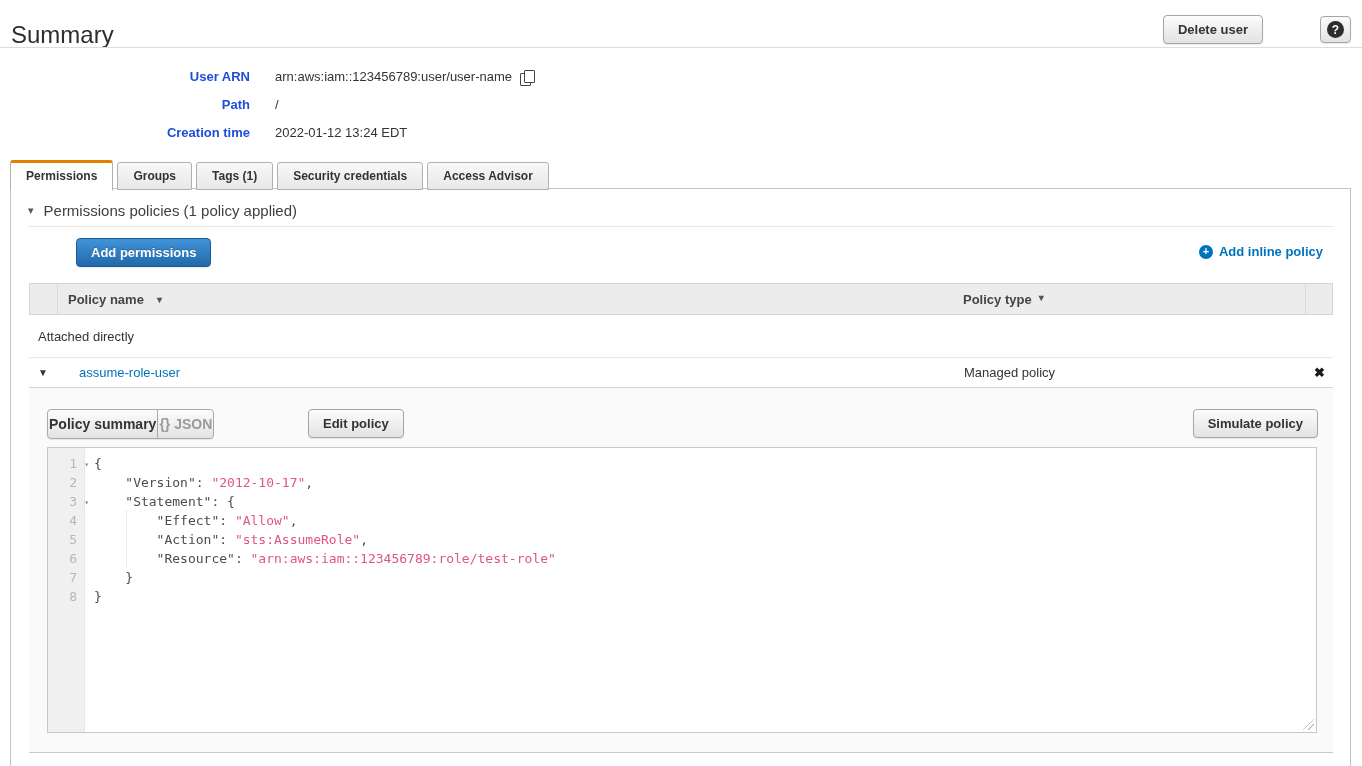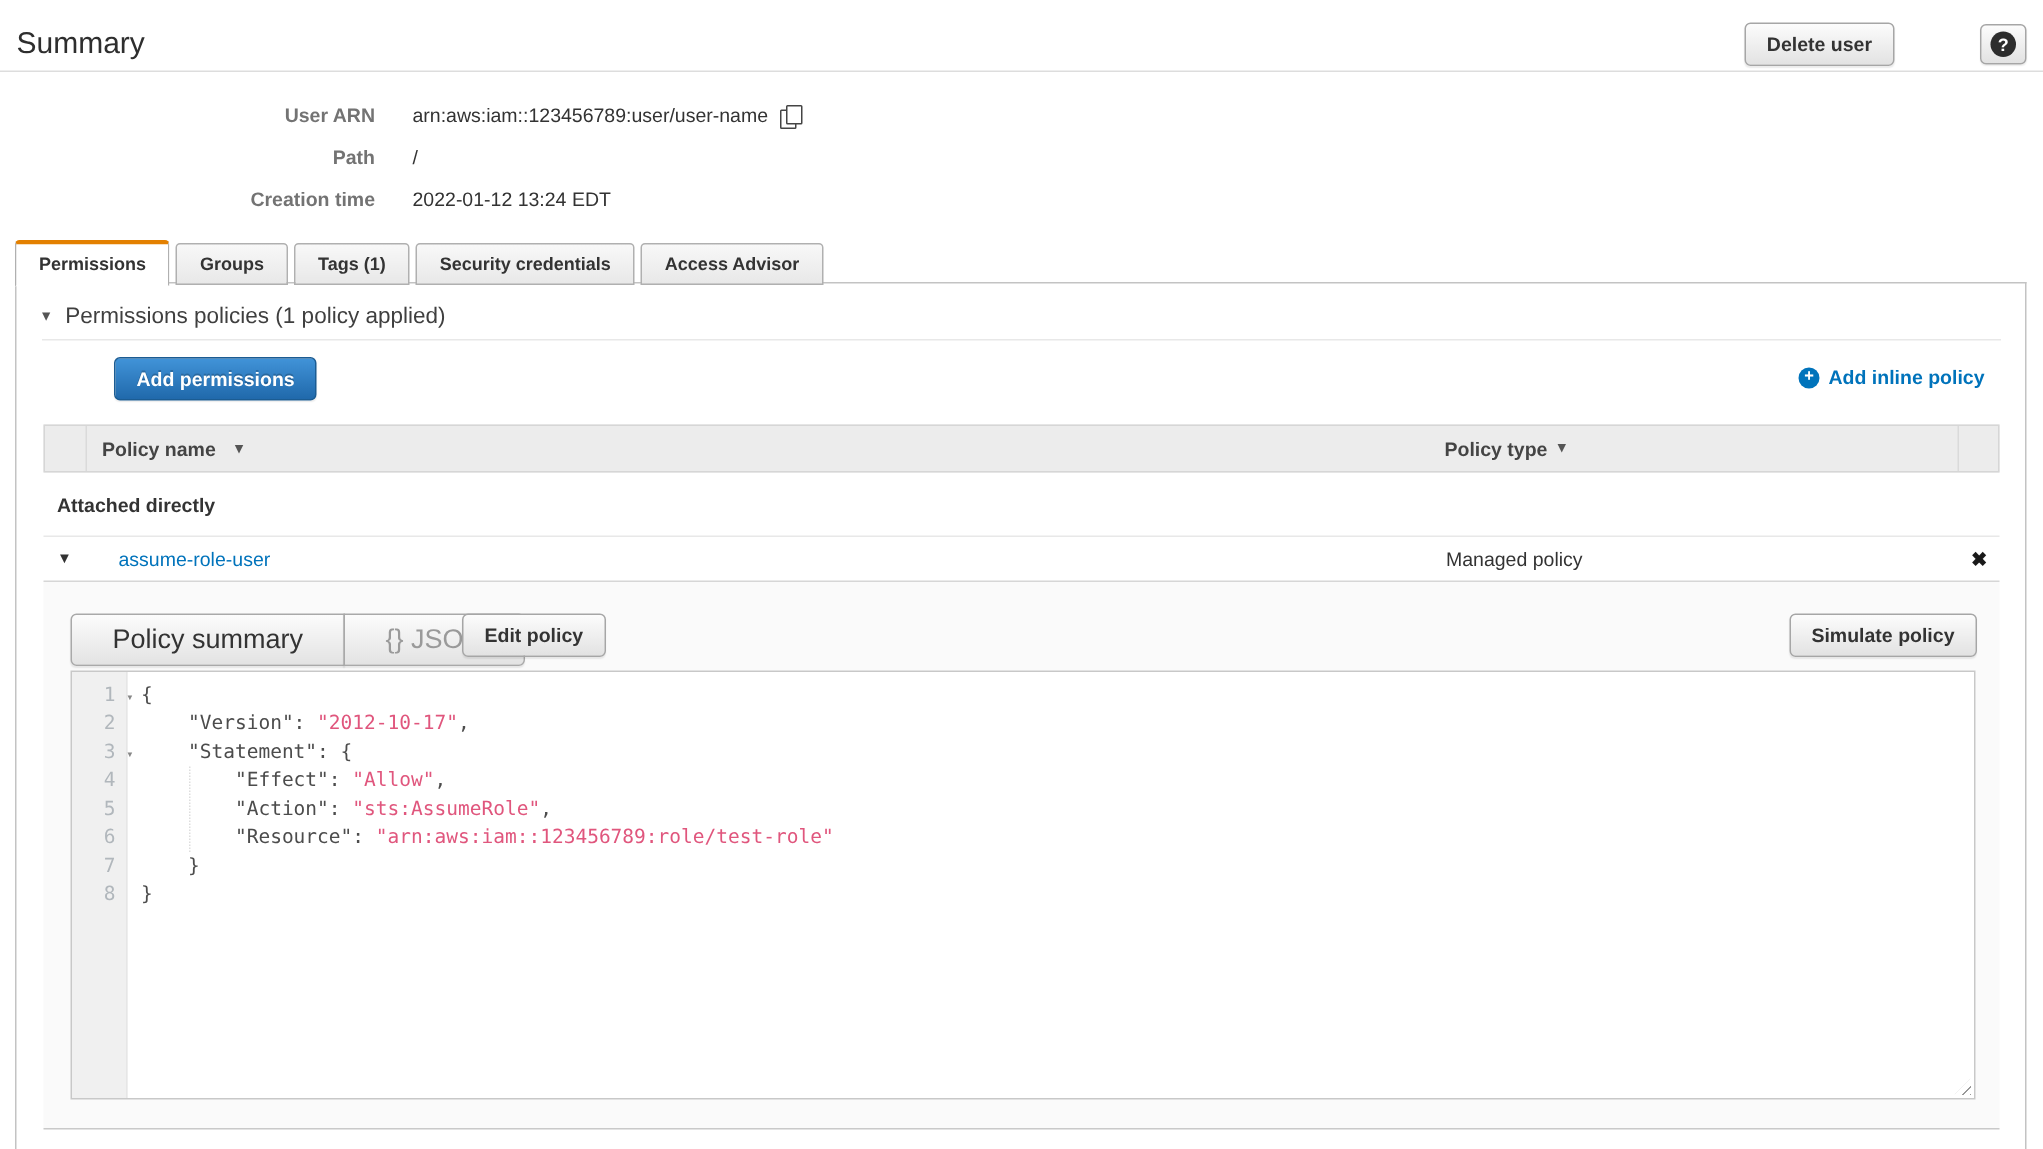--- a/index.html
+++ b/index.html
@@ -4,40 +4,40 @@
 <style>
   * { box-sizing: border-box; }
   html,body { margin:0; padding:0; }
   body {
     font-family:"Liberation Sans",sans-serif;
     color:#333; background:#fff; overflow:hidden;
   }
   #root { position:relative; width:1362px; height:766px; background:#fff; }
 
   
-  .page-title { position:absolute; left:11px; top:5px; font-size:20px; font-weight:400; color:#2e2e2e; }
+  .page-title { position:absolute; left:11px; top:5px; font-size:24px; font-weight:400; color:#2e2e2e; }
   .top-actions { position:absolute; top:15px; right:11px; display:flex; gap:9px; align-items:center; }
   .btn {
     display:inline-flex; align-items:center; justify-content:center;
     border:1px solid #a6a6a6; border-radius:4px;
     background:linear-gradient(#fcfcfc,#e2e2e2);
     padding:6px 14px; font-size:13px; font-weight:700; color:#333;
     box-shadow:0 1px 1px rgba(0,0,0,.08); cursor:pointer; white-space:nowrap;margin-left:48px;
   }
   .btn-help { padding:4px 6px; }
   .qmark {
     width:17px; height:17px; border-radius:50%; background:#2d2d2d; color:#fff;
     font-size:12px; font-weight:700; display:flex; align-items:center; justify-content:center;
   }
   .hr-top { position:absolute; left:0; top:47px; width:1362px; height:1px; background:#ddd; }
 
   
   .field-row { position:absolute; left:0; display:flex; align-items:center; font-size:13px; }
   .fr0 { top:69px; } .fr1 { top:97px; } .fr2 { top:125px; }
-  .f-label { width:250px; text-align:right; font-weight:700; color:#737373; }
+  .f-label { width:250px; text-align:right; font-weight:700; color:#1d4ed8; }
   .f-value { margin-left:25px; display:flex; align-items:flex-end; color:#333; }
   .copy-icon { display:inline-block; position:relative; width:13px; height:14px; margin-left:8px; cursor:pointer; }
   .copy-icon::before { content:""; position:absolute; left:0; top:3px; width:9px; height:11px; border:1px solid #444; border-radius:1px; background:#fff; }
   .copy-icon::after  { content:""; position:absolute; left:4px; top:0; width:9px; height:11px; border:1px solid #444; border-radius:1px; background:#fff; }
 
   
   .tabs { position:absolute; left:10px; top:160px; display:flex; align-items:flex-end; gap:4px; z-index:3; }
   .tab {
     font-size:12px; font-weight:700; color:#333; padding:6px 15px;
     border:1px solid #b0b0b0; border-radius:3px 3px 0 0;
@@ -76,33 +76,33 @@
   .thead {
     display:flex; height:32px; background:#ececec; border:1px solid #d6d6d6;
     align-items:center; font-weight:700; color:#444;
   }
   .th-expand { width:28px; align-self:stretch; border-right:1px solid #dadada; }
   .th-name { flex:1; padding-left:10px; display:flex; align-items:center; gap:13px; cursor:pointer; }
   .th-type { width:352px; padding-left:10px; display:flex; gap:7px; cursor:pointer; }
   .th-actions { width:27px; align-self:stretch; border-left:1px solid #dadada; }
   .caret { font-size:10px; color:#555; }
 
-  .group-row { height:43px; display:flex; align-items:center; font-weight:700; color:#333; padding-left:9px; border-bottom:1px solid #e8e8e8; }
+  .group-row { height:43px; display:flex; align-items:center; font-weight:400; color:#333; padding-left:9px; border-bottom:1px solid #e8e8e8; }
   .policy-row { height:30px; display:flex; align-items:center; border-bottom:1px solid #d6d6d6; }
   .pr-expand { width:28px; text-align:center; font-size:10px; color:#333; cursor:pointer; }
   .pr-name { flex:1; padding-left:22px; color:#0073bb; cursor:pointer; }
   .pr-type { width:352px; padding-left:10px; color:#333; }
   .pr-actions { width:27px; text-align:center; }
   .close-x { font-size:13px; color:#1a1a1a; font-weight:700; cursor:pointer; }
 
   
   .expanded { position:relative; height:365px; background:#fafafa; border-bottom:1px solid #c9c9c9; }
   .seg-group { position:absolute; left:18px; top:21px; display:flex; }
   .seg {
-    font-size:18px; font-weight:400; padding:6px 27px; color:#333;
+    font-size:14px; font-weight:700; padding:6px 1px; color:#333;
     border:1px solid #a9a9a9; background:linear-gradient(#fcfcfc,#e3e3e3);
     cursor:pointer; box-shadow:0 1px 1px rgba(0,0,0,.08);
   }
   .seg.first { border-radius:4px 0 0 4px; }
   .seg.second { border-radius:0 4px 4px 0; margin-left:-1px; color:#9a9a9a; }
   .btn-edit { position:absolute; left:231px; top:21px; }
   .btn-simulate { position:absolute; right:15px; top:21px; }
 
   
   .editor { position:absolute; left:18px; top:59px; width:1270px; height:286px; border:1px solid #c8c8c8; background:#fff; cursor:text; }

